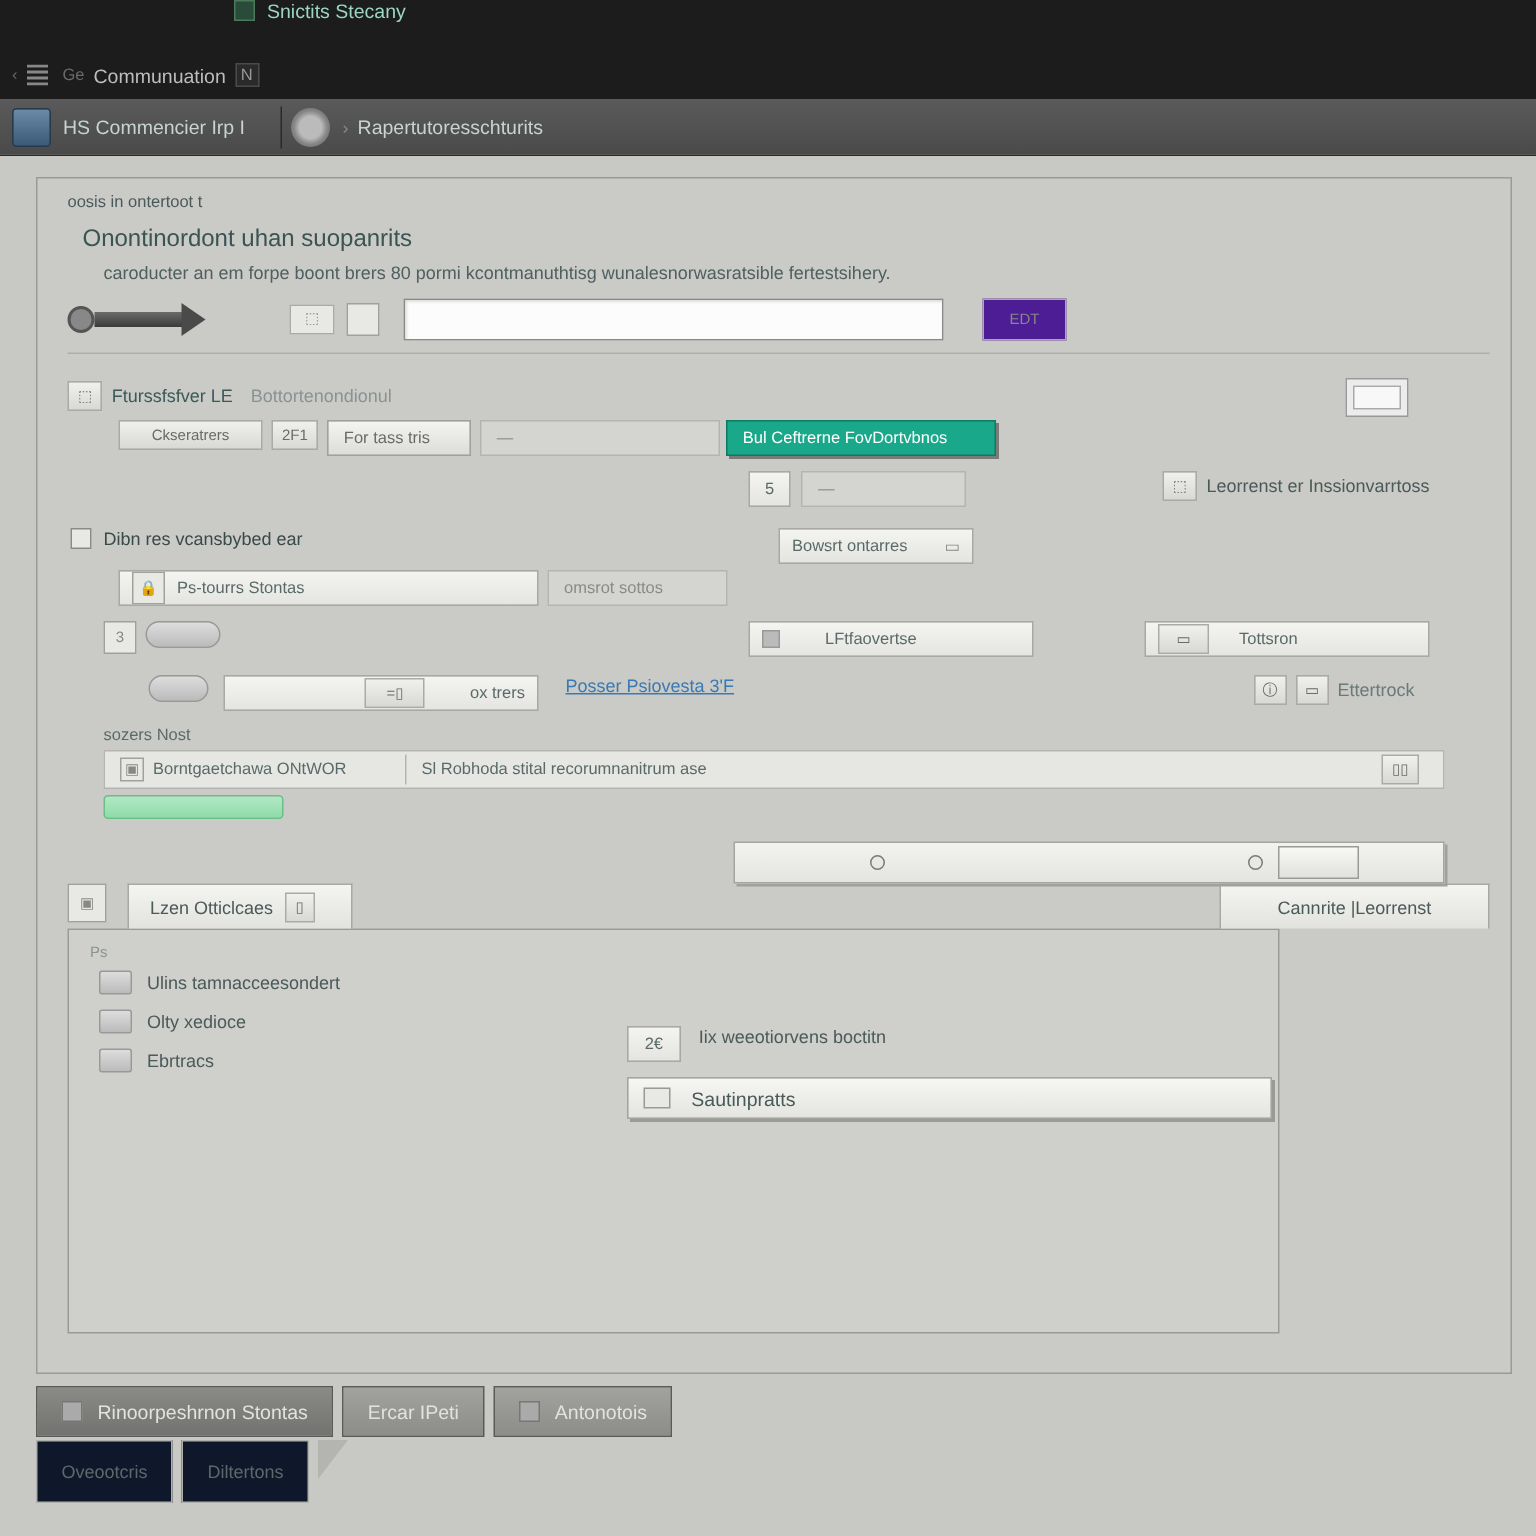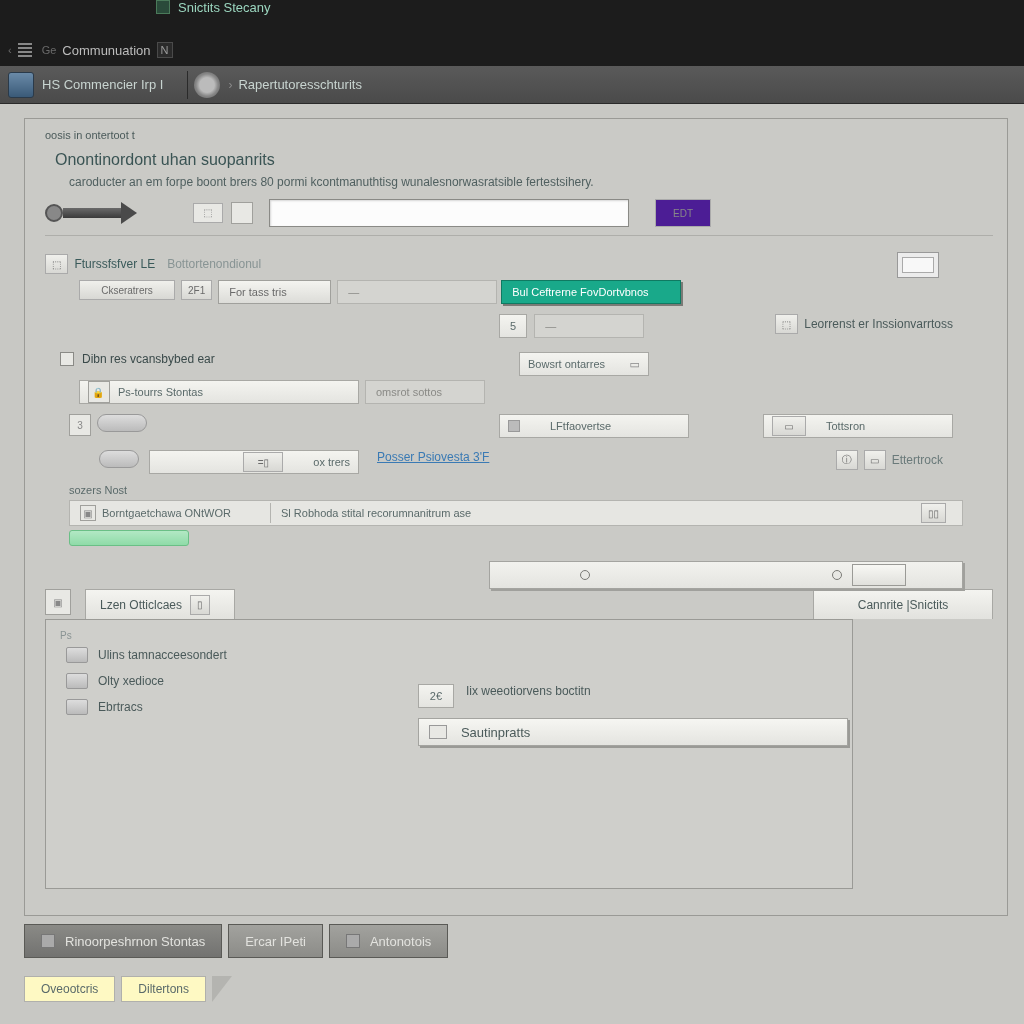--- a/index.html
+++ b/index.html
@@ -234,22 +234,22 @@
   .fat-btn {
     height:34px; padding:0 16px;
     background:linear-gradient(#8a8a86,#727270);
     border:1px solid #5a5a56;
     color:#e2e2de; font-size:13px;
     display:inline-flex;align-items:center;
   }
   .fat-btn .ic { width:14px;height:14px;background:#aaa;border:1px solid #777;margin-right:10px;}
   .fat-btn.lt { background:linear-gradient(#a2a29e,#8c8c88); }
   .thin-btn {
-    height:26px; padding:0 16px;
-    background:#fef9c3;border:1px solid #b0b0ac;
+    height:42px; padding:0 16px;
+    background:#0f172a;border:1px solid #b0b0ac;
     font-size:12px;color:#5a6a6a;
     display:inline-flex;align-items:center;
   }
   .btnwedge {
     width:0;height:0;
     border-top:26px solid #b4b4b0;
     border-right:20px solid transparent;
   }
 </style>
 </head>
@@ -298,21 +298,21 @@
       <div class="group-label">
         <span class="mini-chip">⬚</span>
         <span>Fturssfsfver LE</span>
         <span style="color:#889494;margin-left:12px">Bottortenondionul</span>
       </div>
       <div class="row" style="margin-left:40px;">
         <span class="mini-chip" style="width:96px">
             <span>Ckseratrers</span>
           </span>
         <span class="mini-chip">2F1</span>
-        <span class="wide-btn" style="width:113px">
+        <span class="wide-btn" style="width:96px">
             <span>For tass tris</span>
           </span>
         <span class="ghost-btn" style="width:160px">
             <span class="ic"></span>
             <span>—</span>
           </span>
         <span class="teal-btn shadow" style="width:180px;margin-left:4px">
             <span>Bul Ceftrerne FovDortvbnos</span>
           </span>
       </div>
@@ -328,21 +328,21 @@
       <span class="ghost-btn" style="width:110px;margin-left:4px">
           <span>—</span>
         </span>
     </div>
     <div style="position:absolute; right:40px; display:flex; align-items:center;">
       <span class="mini-chip">⬚</span>
       <span style="font-size:12px;color:#4a5a5a">Leorrenst er Inssionvarrtoss</span>
     </div>
   </div>
 
-  <div class="row" style="margin:4px 0 0 21px;">
+  <div class="row" style="margin:4px 0 0 8px;">
     <span class="checkbox"></span>
     <span>Dibn res vcansbybed ear</span>
     <div style="position:absolute; left:494px;">
       <span class="slim-field" style="width:130px">
           <span>Bowsrt ontarres</span>
           <span style="margin-left:auto;color:#888">▭</span>
         </span>
     </div>
   </div>
 
@@ -413,21 +413,21 @@
   </div>
 
   <div class="row" style="margin:0 0 0 6px;">
     <span class="sq" style="width:26px;height:26px;margin-right:14px">▣</span>
     <div class="tab" style="width:150px">
       <span>Lzen Otticlcaes</span>
       <span style="margin-left:8px" class="mini-chip">▯</span>
     </div>
     <div style="flex:1"></div>
     <div class="tab" style="width:180px;justify-content:center;margin-right:0">
-      <span>Cannrite  |Snictits</span>
+      <span>Cannrite  |Leorrenst</span>
     </div>
   </div>
 
   <div class="content-box" style="margin:0 140px 0 6px">
     <div style="float:left;width:44%;">
       <div style="font-size:10px;color:#8a9494;margin-bottom:6px">Ps</div>
       <div class="list-item">
           <span class="li-ic"></span>
           <span>Ulins tamnacceesondert</span>
         </div>

